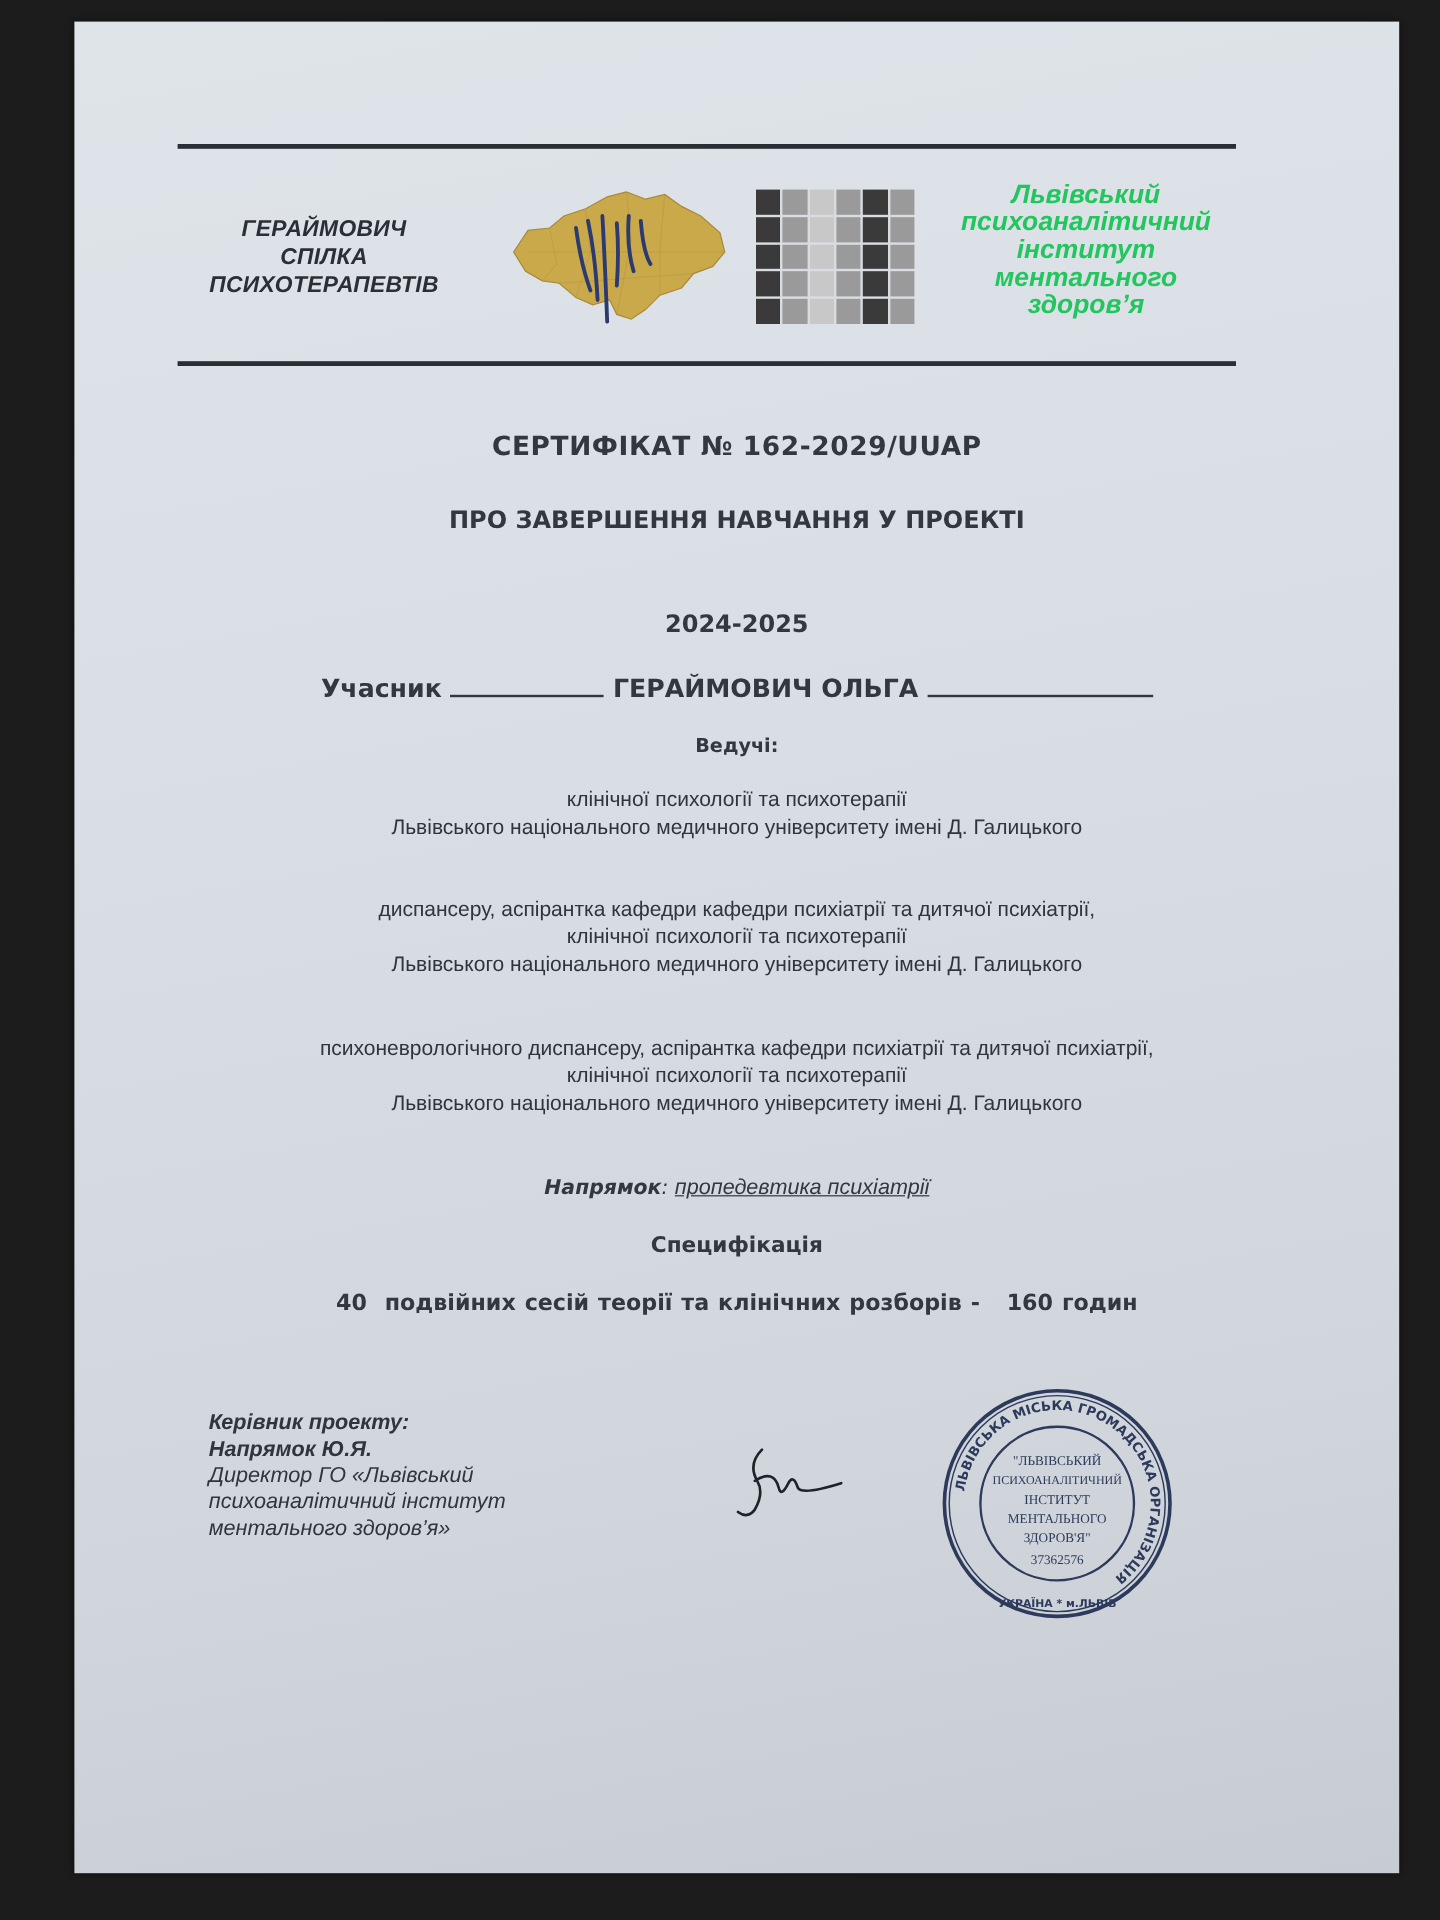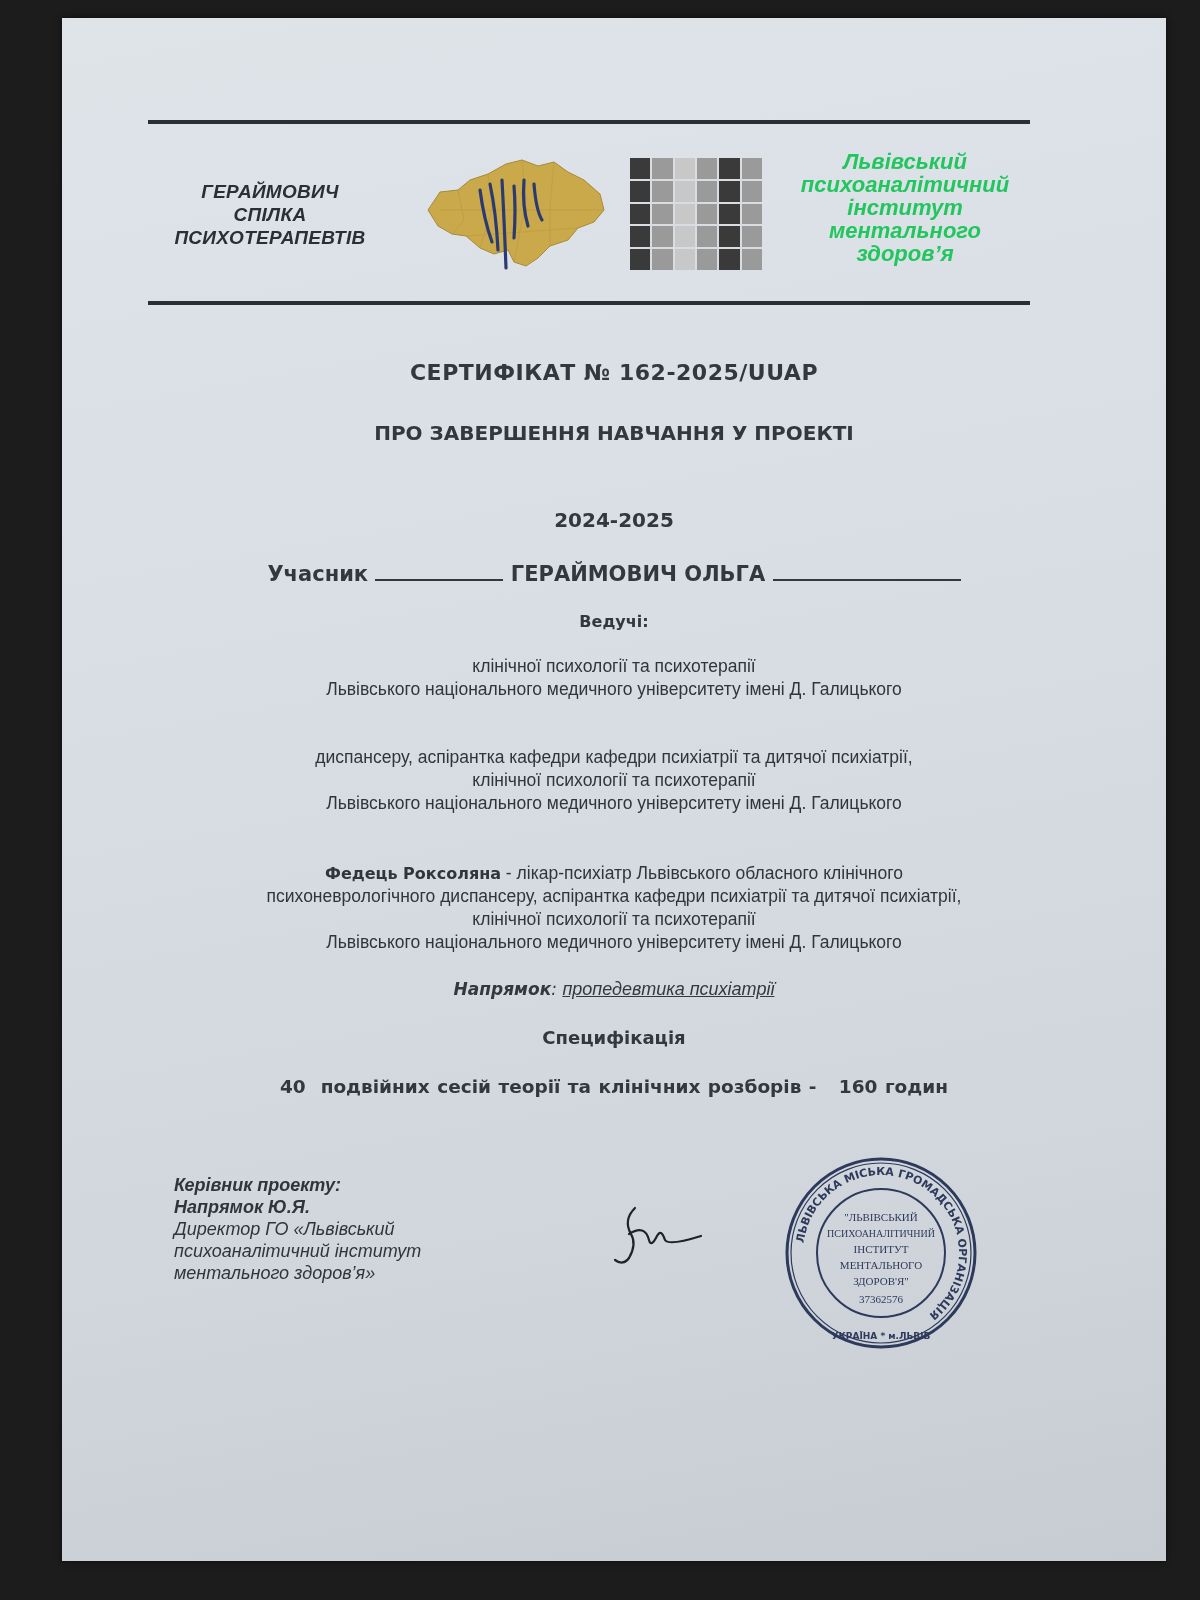--- a/index.html
+++ b/index.html
@@ -140,21 +140,21 @@
 <div class="header-right">
   <div>Львівський</div>
   <div>психоаналітичний</div>
   <div>інститут</div>
   <div>ментального</div>
   <div>здоров’я</div>
 </div>
 
 <div class="rule bot"></div>
 
-<div class="center title">СЕРТИФІКАТ № 162-2025/UUAP</div>
+<div class="center title">СЕРТИФІКАТ № 162-2029/UUAP</div>
 
 <div class="center subtitle">
   <div>ПРО ЗАВЕРШЕННЯ НАВЧАННЯ У ПРОЕКТІ</div>
 </div>
 
 <div class="center years">2024-2025</div>
 
 <div class="center participant">
   <span>Учасник</span>
   <span class="blank" style="width:128px"></span>
@@ -169,21 +169,20 @@
   <div>Львівського національного медичного університету імені Д. Галицького</div>
 </div>
 
 <div class="leader leader2">
   <div>диспансеру, аспірантка кафедри кафедри психіатрії та дитячої психіатрії,</div>
   <div>клінічної психології та психотерапії</div>
   <div>Львівського національного медичного університету імені Д. Галицького</div>
 </div>
 
 <div class="leader leader3">
-  <div><b>Федець Роксоляна</b><span> - </span><span>лікар-психіатр Львівського обласного клінічного</span></div>
   <div>психоневрологічного диспансеру, аспірантка кафедри психіатрії та дитячої психіатрії,</div>
   <div>клінічної психології та психотерапії</div>
   <div>Львівського національного медичного університету імені Д. Галицького</div>
 </div>
 
 <div class="center direction">
   <span class="lbl">Напрямок</span><span style="font-style:italic">: </span><span class="val">пропедевтика психіатрії</span>
 </div>
 
 <div class="center spec-label">Специфікація</div>

